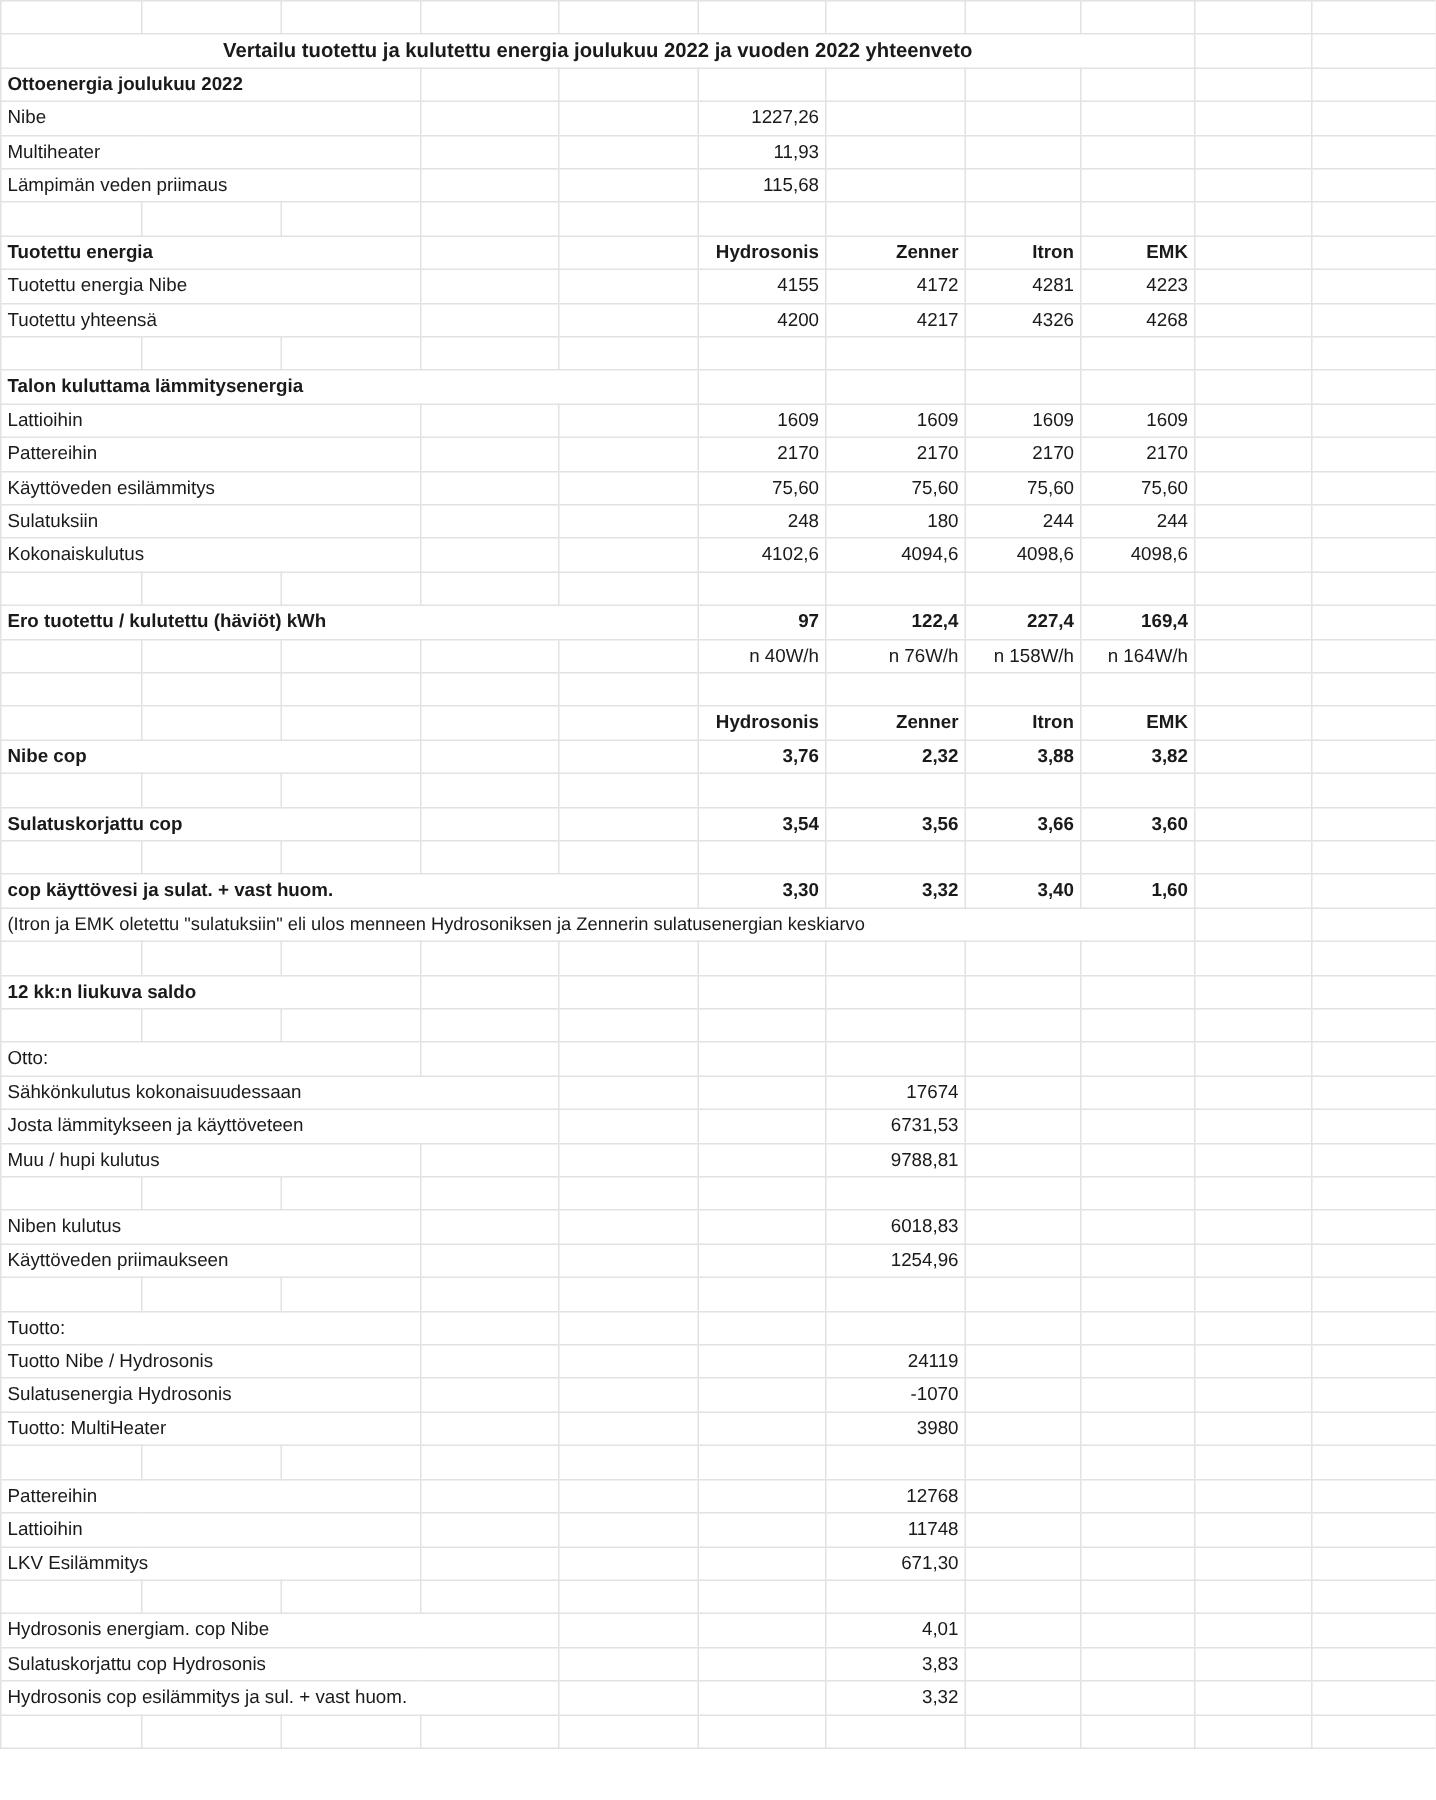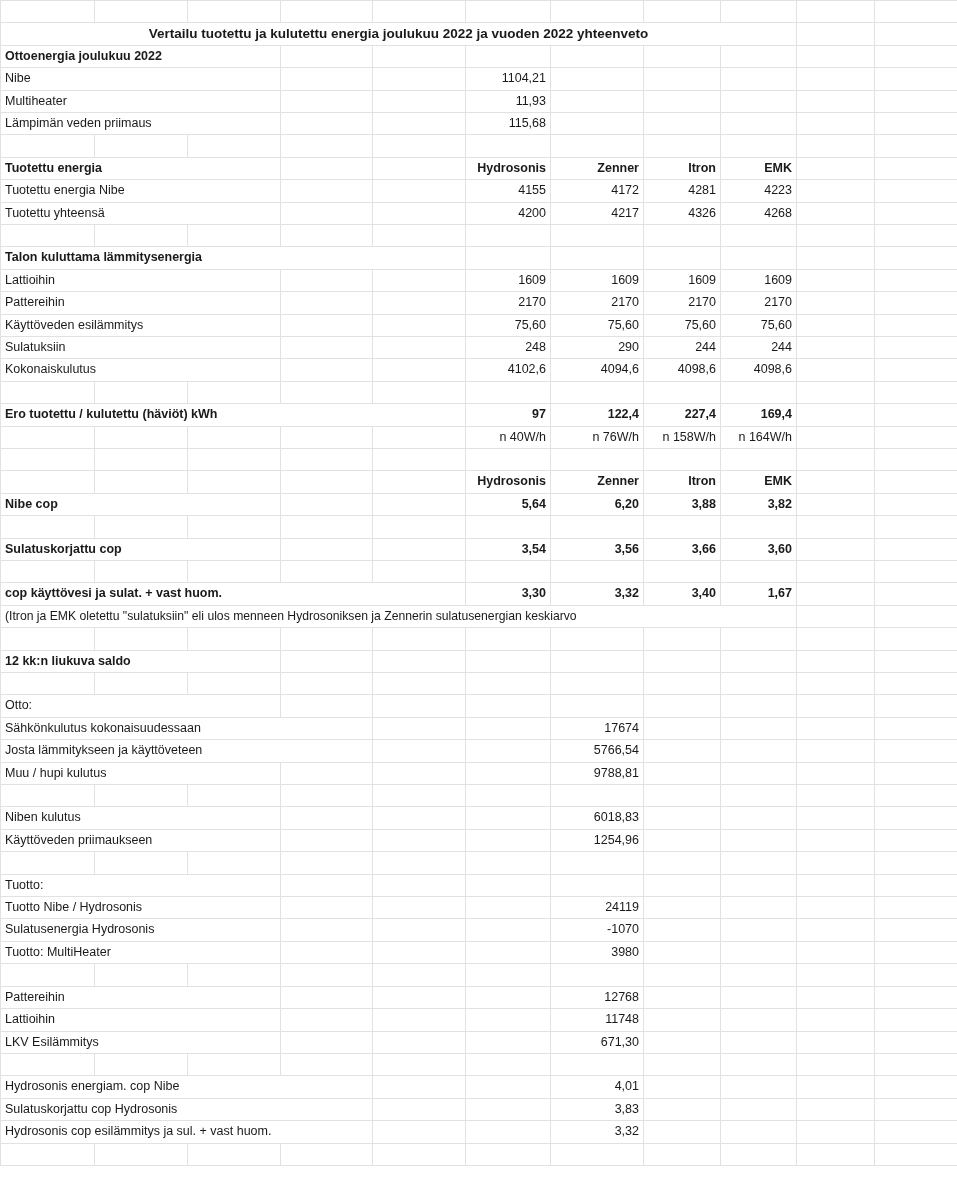--- a/index.html
+++ b/index.html
@@ -106,21 +106,21 @@
         <td></td>
         <td></td>
     <td></td>
         <td></td>
   </tr>
 
   <tr>
     <td class="spill" colspan="3">Nibe</td>
     <td></td>
         <td></td>
-    <td class="r">1104,21</td>
+    <td class="r">1227,26</td>
     <td></td>
         <td></td>
         <td></td>
     <td></td>
         <td></td>
   </tr>
 
   <tr>
     <td class="spill" colspan="3">Multiheater</td>
     <td></td>
@@ -254,21 +254,21 @@
     <td class="c">75,60</td>
     <td></td>
         <td></td>
   </tr>
 
   <tr>
     <td class="spill" colspan="3">Sulatuksiin</td>
     <td></td>
         <td></td>
     <td class="c">248</td>
-    <td class="c">290</td>
+    <td class="c">180</td>
     <td class="c">244</td>
     <td class="c">244</td>
     <td></td>
         <td></td>
   </tr>
 
   <tr>
     <td class="spill" colspan="3">Kokonaiskulutus</td>
     <td></td>
         <td></td>
@@ -343,22 +343,22 @@
     <td class="b c">Itron</td>
     <td class="b c">EMK</td>
     <td></td>
         <td></td>
   </tr>
 
   <tr>
     <td class="b spill" colspan="3">Nibe cop</td>
     <td></td>
         <td></td>
-    <td class="b c">5,64</td>
-    <td class="b c">6,20</td>
+    <td class="b c">3,76</td>
+    <td class="b c">2,32</td>
     <td class="b c">3,88</td>
     <td class="b c">3,82</td>
     <td></td>
         <td></td>
   </tr>
 
   <tr>
     <td></td>
         <td></td>
         <td></td>
@@ -396,21 +396,21 @@
         <td></td>
     <td></td>
         <td></td>
   </tr>
 
   <tr>
     <td class="b spill" colspan="5"> cop käyttövesi ja sulat. + vast huom.</td>
     <td class="b c">3,30</td>
     <td class="b c">3,32</td>
     <td class="b c">3,40</td>
-    <td class="b c">1,67</td>
+    <td class="b c">1,60</td>
     <td></td>
         <td></td>
   </tr>
 
   <tr>
     <td class="note spill" colspan="9">(Itron ja EMK oletettu "sulatuksiin" eli ulos menneen Hydrosoniksen ja Zennerin sulatusenergian keskiarvo</td>
     <td></td>
         <td></td>
   </tr>
 
@@ -474,21 +474,21 @@
     <td></td>
         <td></td>
     <td></td>
         <td></td>
   </tr>
 
   <tr>
     <td class="spill" colspan="4">Josta lämmitykseen ja käyttöveteen</td>
     <td></td>
         <td></td>
-    <td class="r">5766,54</td>
+    <td class="r">6731,53</td>
     <td></td>
         <td></td>
     <td></td>
         <td></td>
   </tr>
 
   <tr>
     <td class="spill" colspan="3">Muu / hupi kulutus</td>
     <td></td>
         <td></td>

